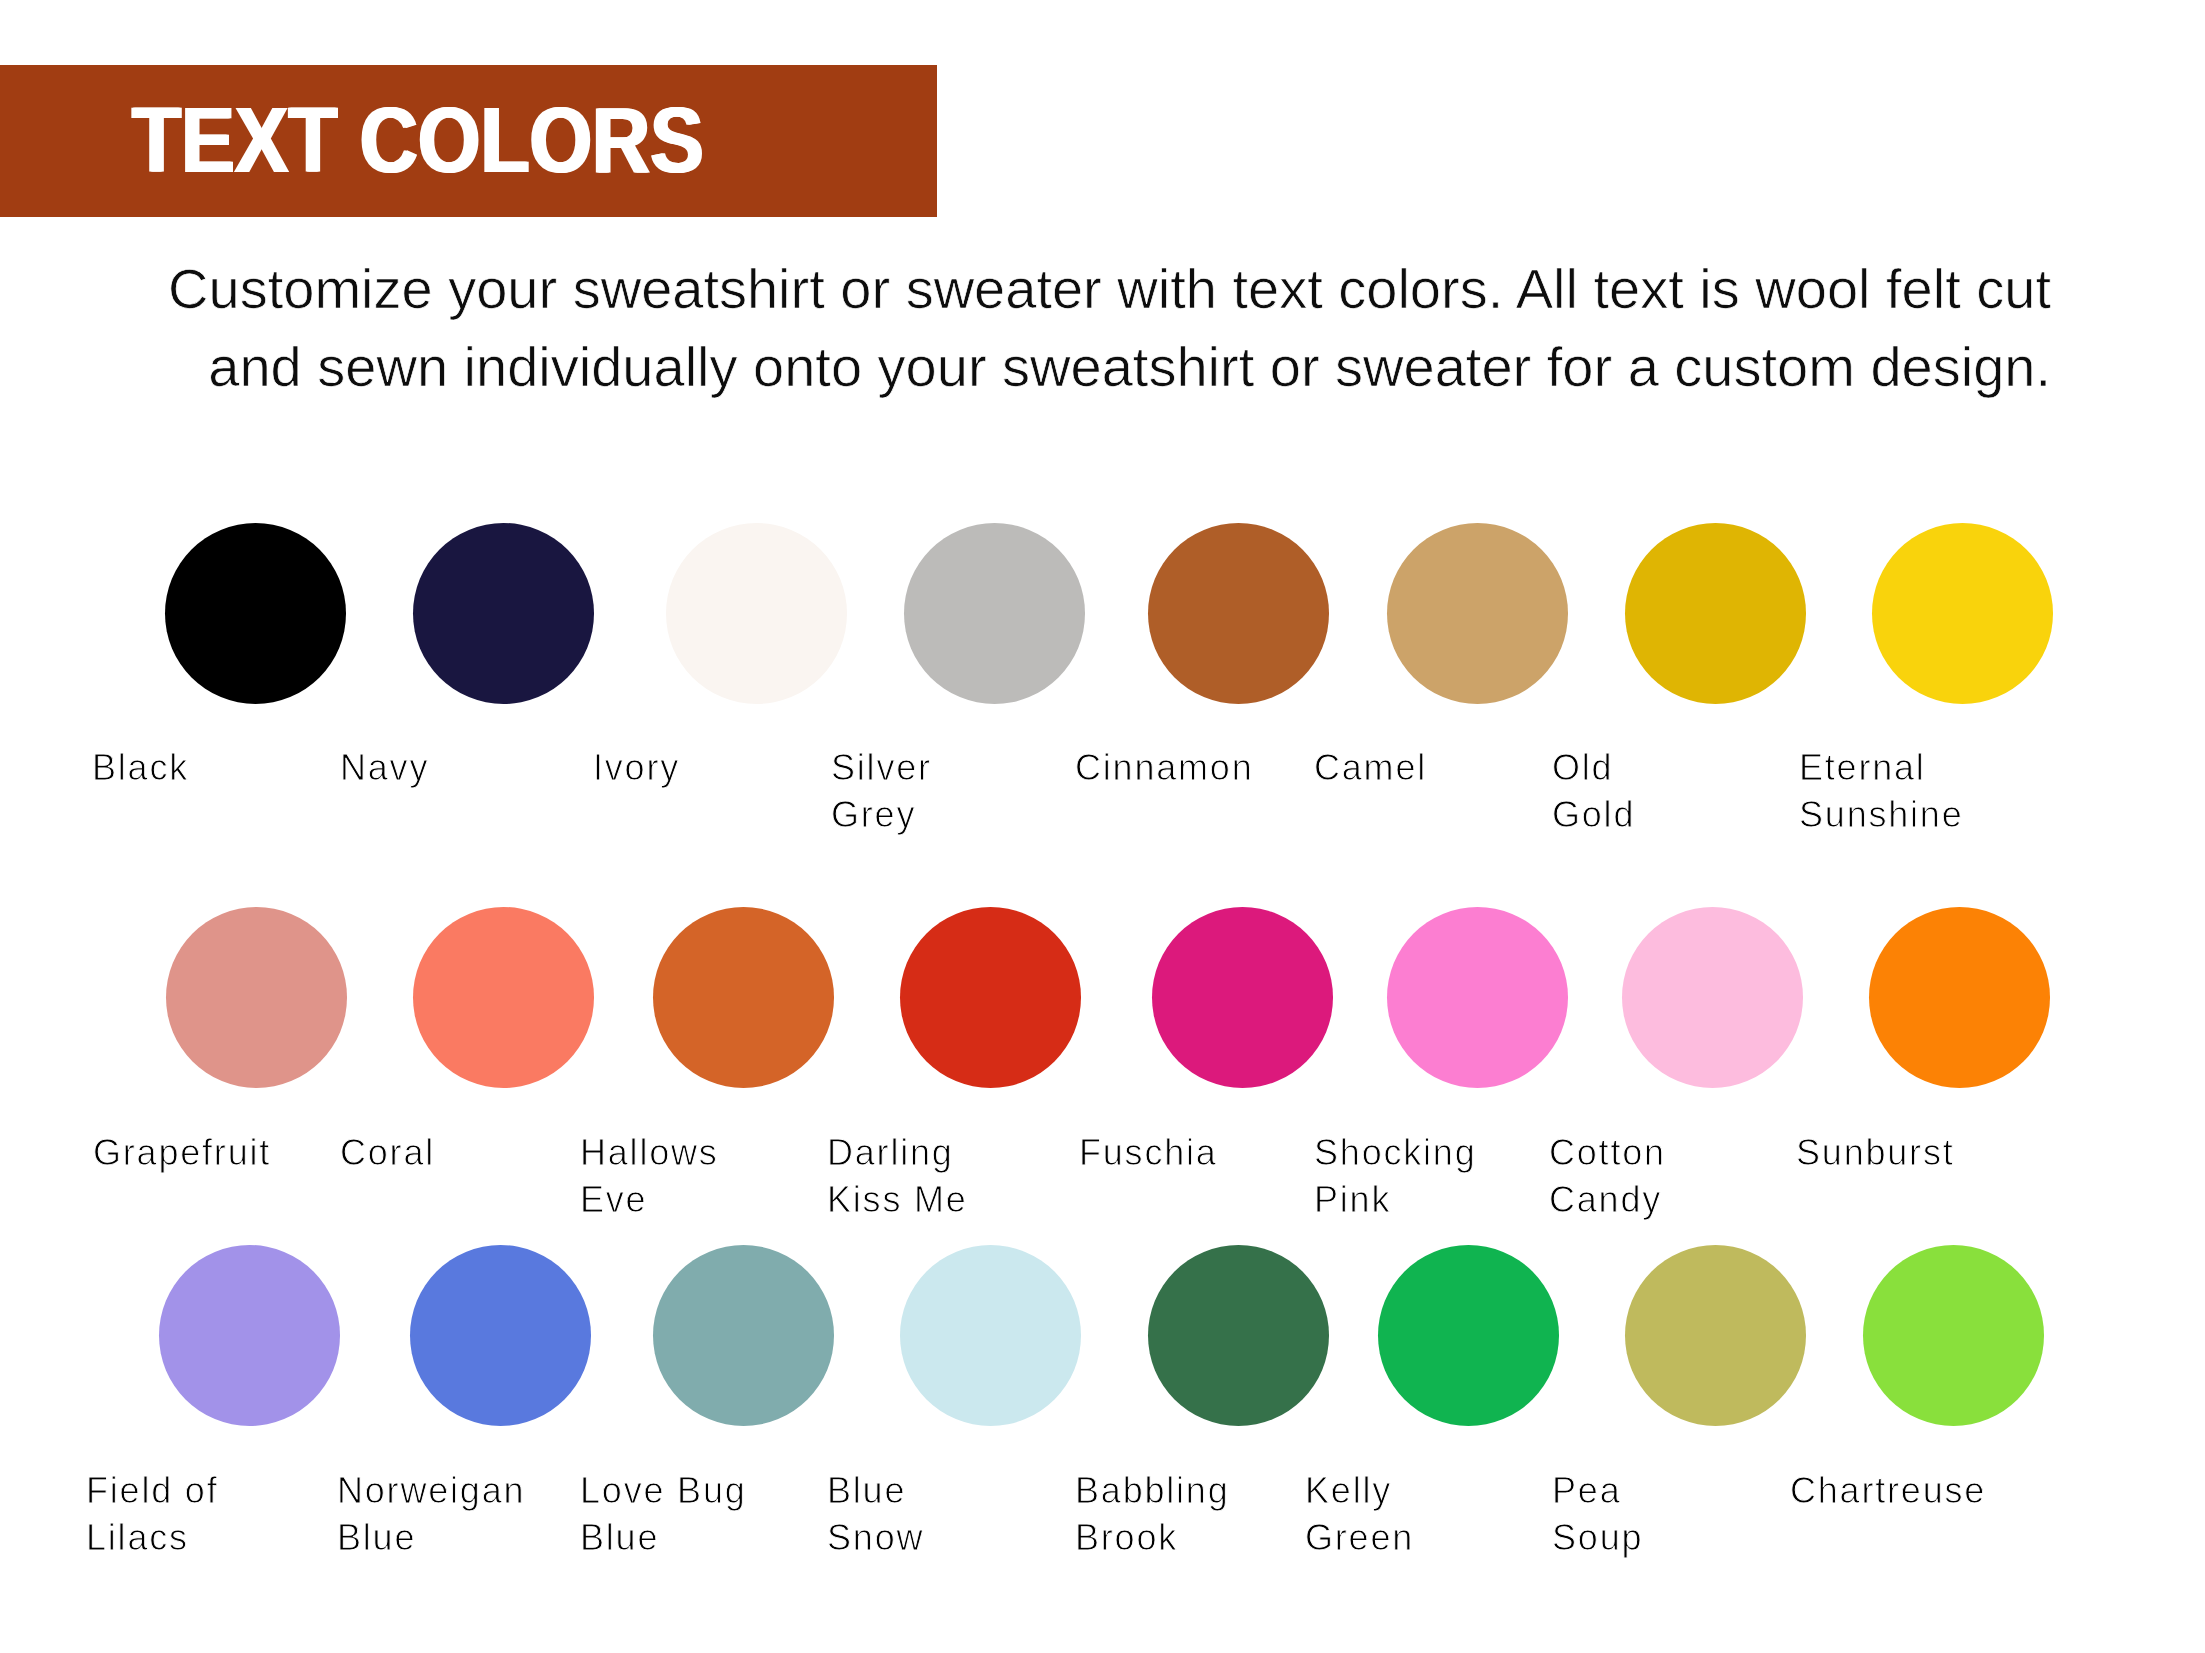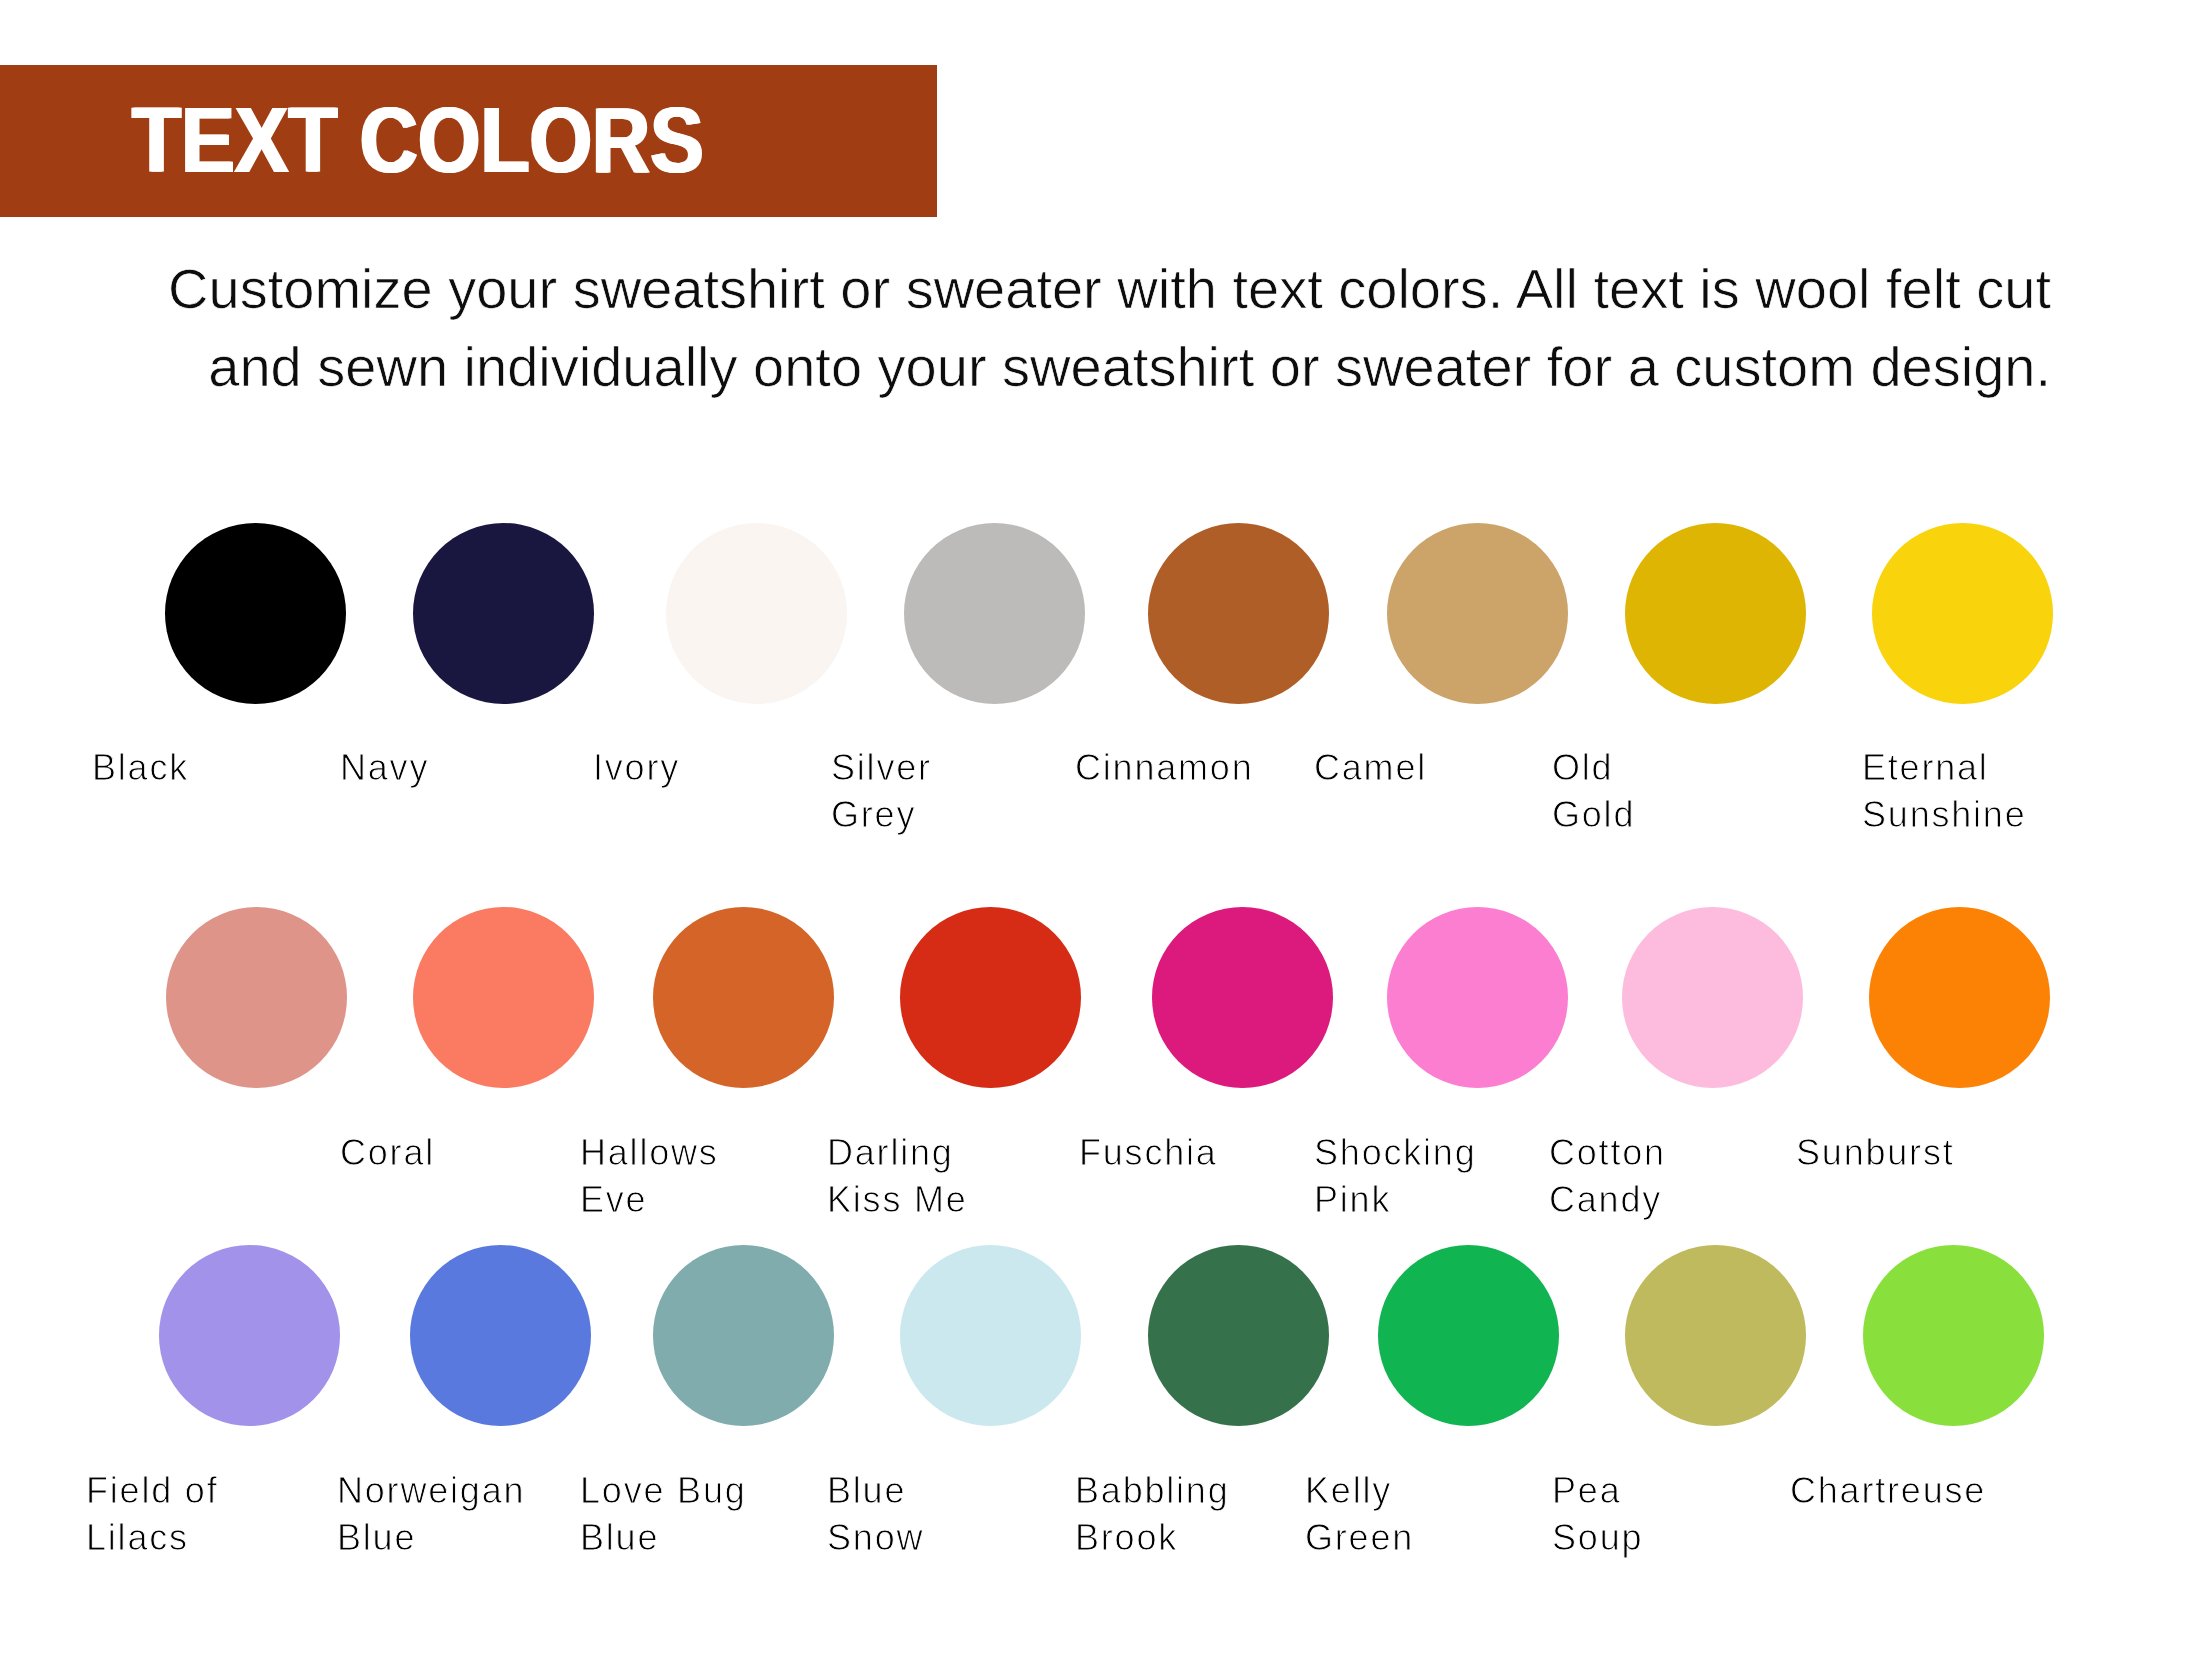--- a/index.html
+++ b/index.html
@@ -61,25 +61,28 @@
       <div class="dot" title="Camel" style="left: 1387px; top: 523px; width: 181px; height: 181px; background: rgb(204, 163, 105);"></div>
       <div class="lbl" style="left: 1314px; top: 744px; width: 327px;">
         <span>Camel</span>
       </div>
       <div class="dot" title="Old Gold" style="left: 1625px; top: 523px; width: 181px; height: 181px; background: rgb(223, 181, 3);"></div>
       <div class="lbl" style="left: 1552px; top: 744px; width: 327px;">
         <span>Old</span>
         <span>Gold</span>
       </div>
       <div class="dot" title="Eternal Sunshine" style="left: 1872px; top: 523px; width: 181px; height: 181px; background: rgb(249, 211, 12);"></div>
-      <div class="lbl" style="left: 1862px; top: 744px; width: 327px;">
+      <div class="lbl" style="left: 1799px; top: 744px; width: 327px;">
         <span>Eternal</span>
         <span>Sunshine</span>
       </div>
       <div class="dot" title="Grapefruit" style="left: 166px; top: 907px; width: 181px; height: 181px; background: rgb(223, 148, 138);"></div>
+      <div class="lbl" style="left: 93px; top: 1129px; width: 327px;">
+        <span>Grapefruit</span>
+      </div>
       <div class="dot" title="Coral" style="left: 413px; top: 907px; width: 181px; height: 181px; background: rgb(250, 122, 98);"></div>
       <div class="lbl" style="left: 340px; top: 1129px; width: 327px;">
         <span>Coral</span>
       </div>
       <div class="dot" title="Hallows Eve" style="left: 653px; top: 907px; width: 181px; height: 181px; background: rgb(212, 100, 40);"></div>
       <div class="lbl" style="left: 580px; top: 1129px; width: 327px;">
         <span>Hallows</span>
         <span>Eve</span>
       </div>
       <div class="dot" title="Kiss Me Darling" style="left: 900px; top: 907px; width: 181px; height: 181px; background: rgb(214, 44, 22);"></div>

